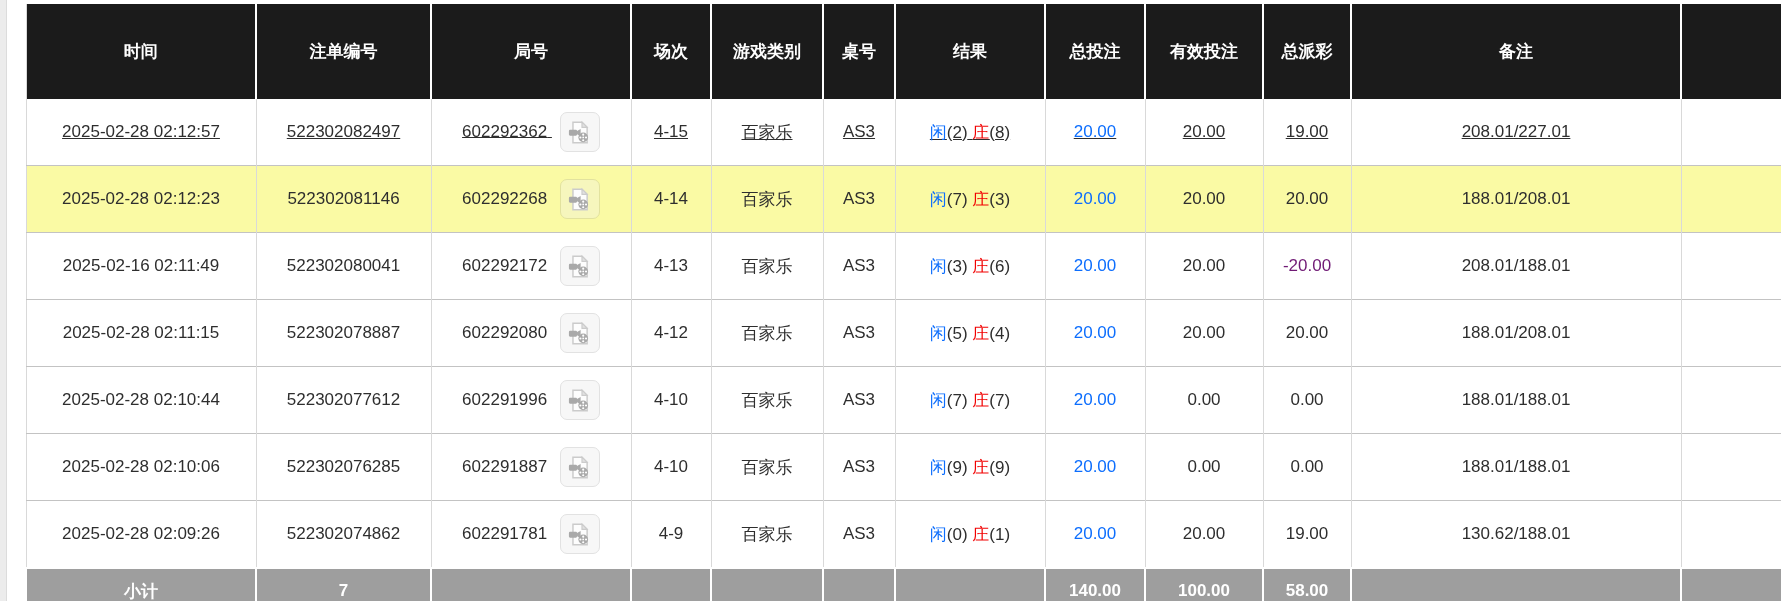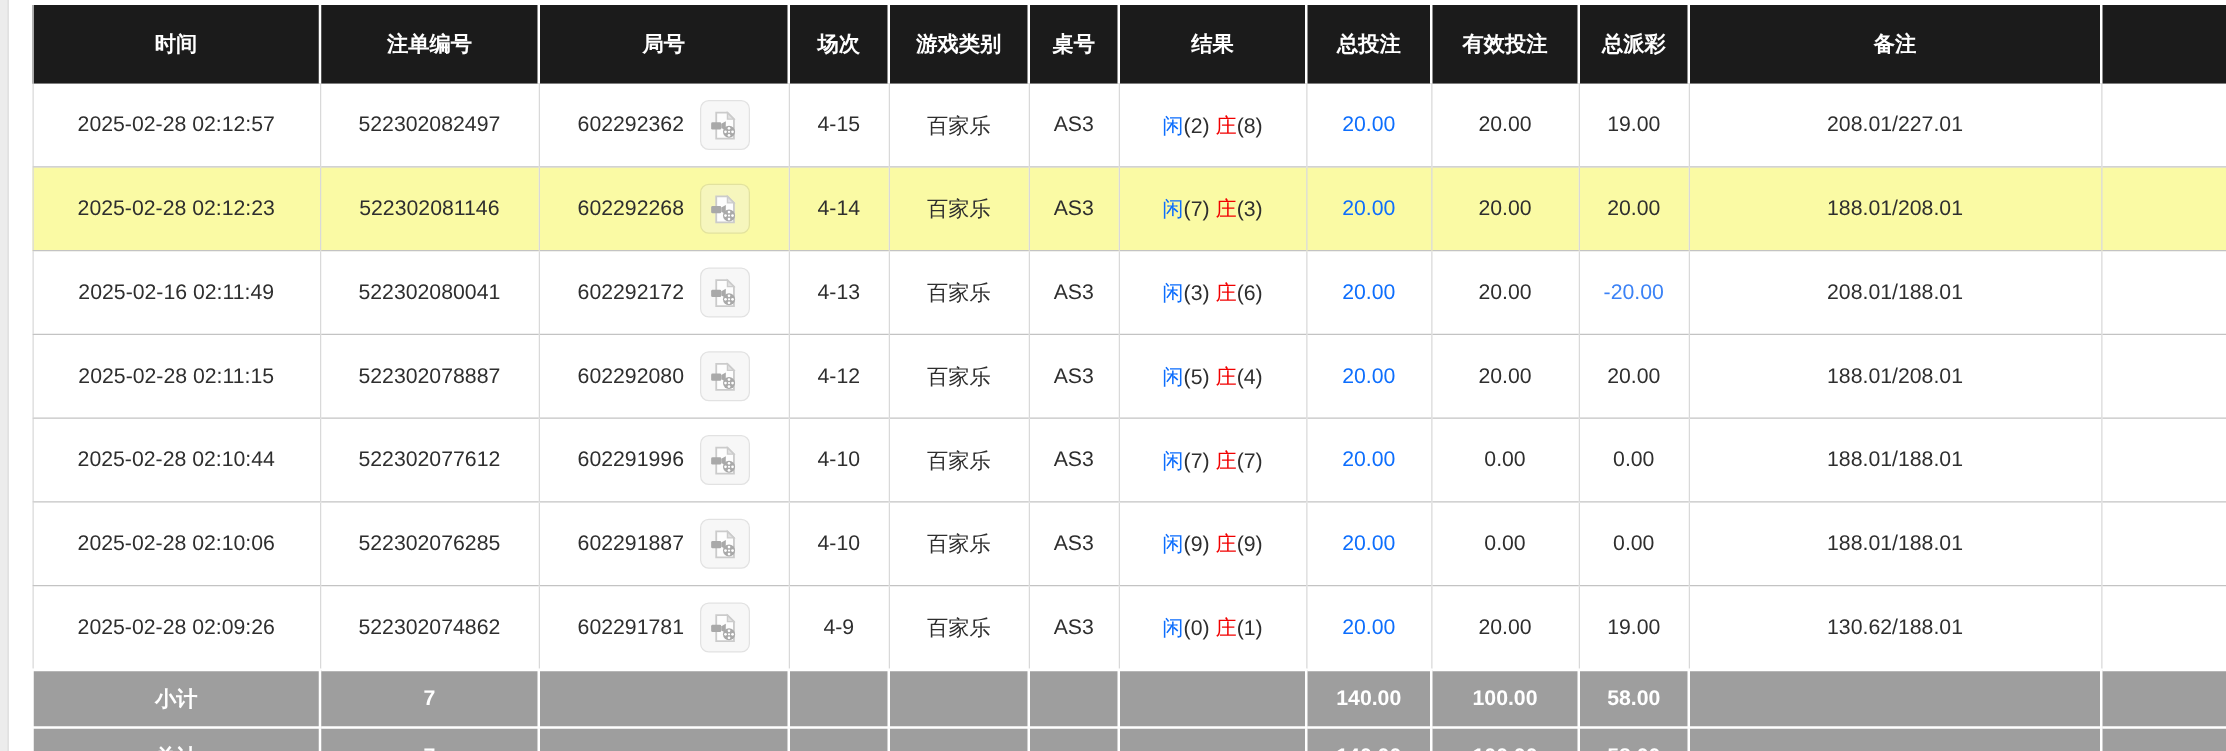--- a/index.html
+++ b/index.html
@@ -12,38 +12,38 @@
     position:absolute; left:0; top:0; width:6px; height:601px;
     background:#ececec; border-right:1px solid #dcdcdc;
   }
   .table-wrap { position:absolute; left:25px; top:4px; }
   table {
     border-collapse:collapse; table-layout:fixed; width:1875px;
     background:#fff; border-left:1px solid #d9d9d9;
   }
   thead th {
     background:#1b1b1b; color:#ffffff; font-weight:bold; font-size:17px;
-    height:63px; text-align:center; padding:0;
+    height:63px; text-align:center; padding:16px;
   }
   thead th + th { border-left:2px solid #ffffff;margin-top:46px; }
   tbody td {
     height:66px; text-align:center; vertical-align:middle;
     font-size:17px; color:#2e2e2e; padding:0;
     border-top:1px solid #c3c3c3; background:#ffffff;
   }
-  tbody tr:first-child td { border-top:none; }
+  tbody tr:first-child td { border-top:none;text-decoration:underline; }
   tbody td + td { border-left:1px solid #d9d9d9; }
   tbody tr.highlighted td { background:#fafaa4;margin-top:47px; }
   tfoot td {
     height:44px; background:#9e9e9e; color:#ffffff; font-weight:bold;
     font-size:17px; text-align:center; vertical-align:middle;
     border:2px solid #ffffff; padding:0;
   }
   .link-blue { color:#0d6efd; cursor:pointer; }
-  .negative { color:#3b82f6; }
+  .negative { color:#701a75; }
   .player-label { color:#0d6efd; }
   .banker-label { color:#f10000; }
   .result-score { color:#2e2e2e; }
   .round-num { vertical-align:middle; }
   .video-btn {
     display:inline-flex; align-items:center; justify-content:center;
     width:38px; height:38px; border-radius:7px; margin-left:8px;
     background:#f7f7f7; border:1px solid #e2e2e2; vertical-align:middle;
     cursor:pointer;
   }

